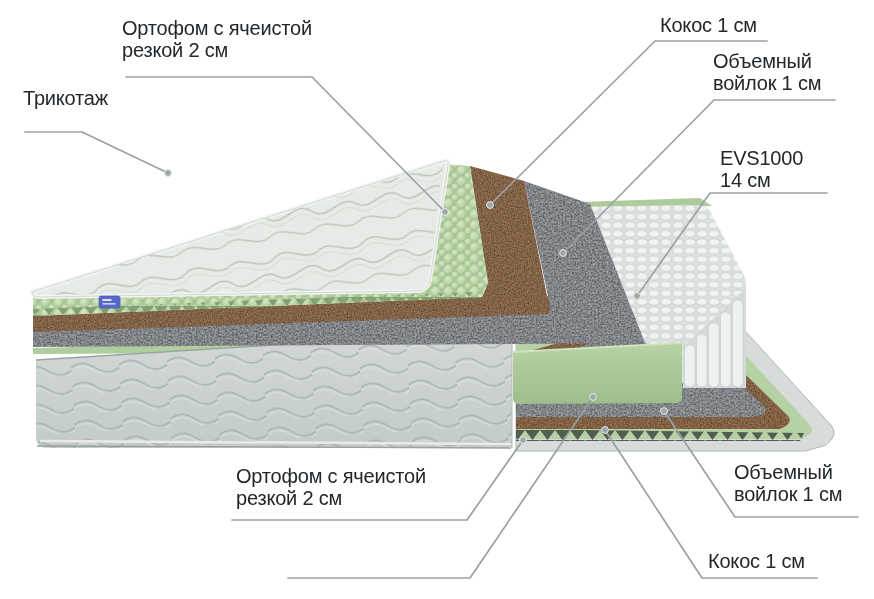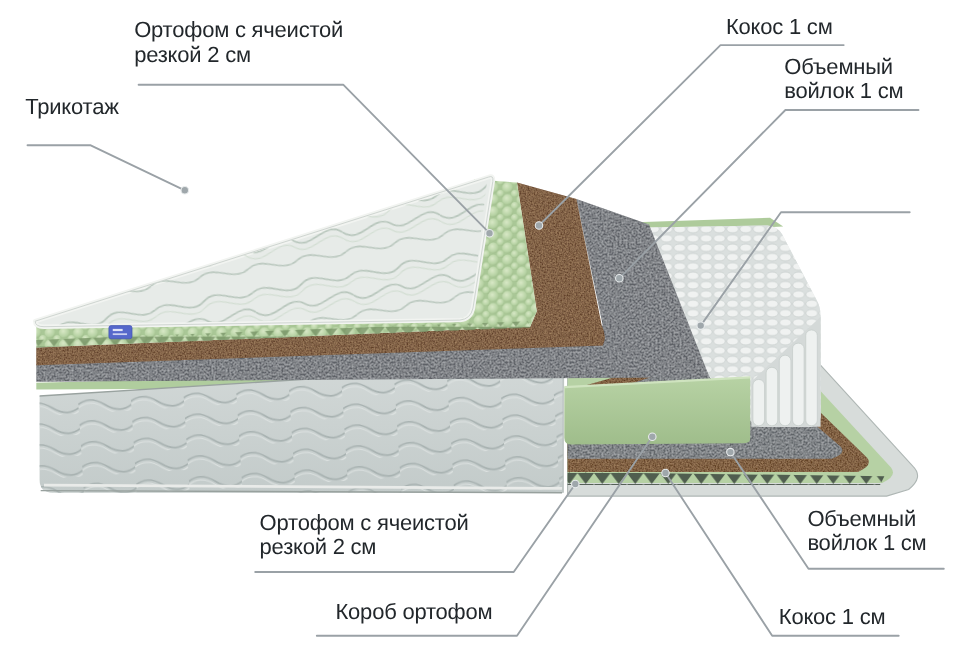--- a/index.html
+++ b/index.html
@@ -166,26 +166,27 @@
 <div class="callout" style="left:23px;top:88px;">
   <span>Трикотаж</span>
 </div>
 <div class="callout" style="left:660px;top:15px;">
   <span>Кокос 1 см</span>
 </div>
 <div class="callout" style="left:713px;top:51px;">
   <span>Объемный</span>
   <span>войлок 1 см</span>
 </div>
+<div class="callout" style="left:720px;top:148px;">
+  <span>EVS1000</span>
+  <span>14 см</span>
+</div>
 <div class="callout" style="left:236px;top:466px;">
   <span>Ортофом с ячеистой</span>
   <span>резкой 2 см</span>
-</div>
-<div class="callout" style="left:305px;top:547px;">
-  <span>Короб ортофом</span>
 </div>
 <div class="callout" style="left:734px;top:462px;">
   <span>Объемный</span>
   <span>войлок 1 см</span>
 </div>
 <div class="callout" style="left:708px;top:551px;">
   <span>Кокос 1 см</span>
 </div>
 
 </div>

